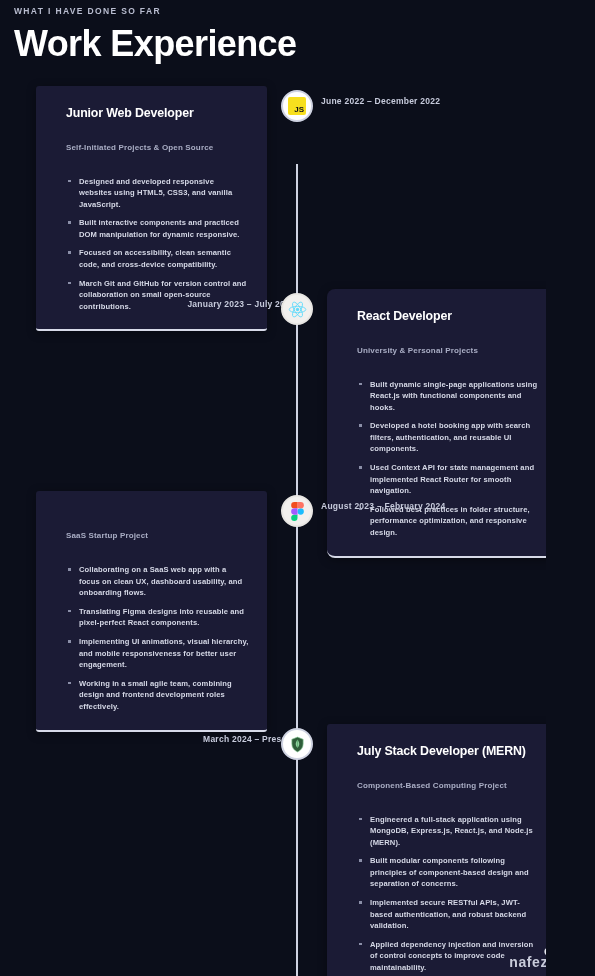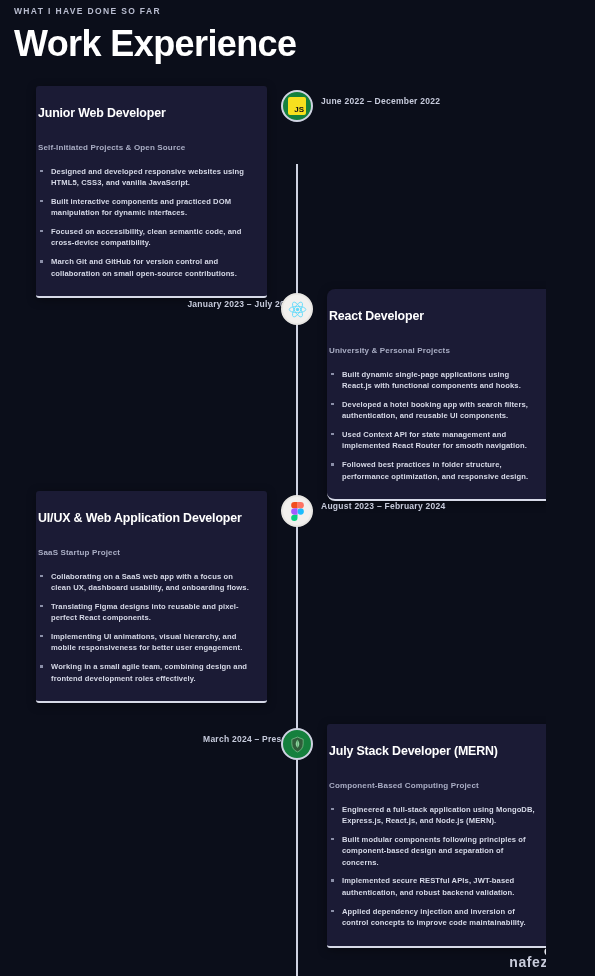--- a/index.html
+++ b/index.html
@@ -70,21 +70,21 @@
     height: 32px;
     border-radius: 50%;
     background: #121628;
     border: 2px solid #cfd3e2;
     display: flex;
     align-items: center;
     justify-content: center;
     z-index: 4;
   }
   .marker.light { background: #f2f0ee; border-color: #e8e6e3; }
-  .marker.dark  { background: #15803d; border-color: #cfd3e2; }
+  .marker.dark  { background: #ffffff; border-color: #cfd3e2; }
 
   .date {
     position: absolute;
     font-size: 8.5px;
     font-weight: 700;
     letter-spacing: 0.25px;
     color: #c6cadb;
     line-height: 12px;
     white-space: nowrap;
     top: 9px;
@@ -92,21 +92,21 @@
   .date.right { left: 321px; text-align: left; }
   .date.left  { right: 300px; text-align: right; }
 
   
   .card {
     position: absolute;
     width: 231px;
     background: #1b1b35;
     border-bottom: 2.5px solid #d7dae8;
     border-radius: 3px;
-    padding: 19px 18px 17px 2px;
+    padding: 19px 18px 17px 30px;
     box-shadow: 0 2px 10px rgba(0,0,0,0.35);
   }
   .card.left  { left: 36px; }
   .card.right { left: 327px; }
 
   .card-title {
     font-size: 12.4px;
     font-weight: 800;
     color: #ffffff;
     letter-spacing: -0.15px;
@@ -114,21 +114,21 @@
   }
   .card-sub {
     font-size: 8px;
     font-weight: 700;
     color: #a9adc4;
     letter-spacing: 0.15px;
     line-height: 12px;
     margin-top: 20px;
   }
   .bullets {
-    margin-top: 12px;
+    margin-top: 22px;
     list-style: none;
   }
   .bullets li {
     position: relative;
     font-size: 7.6px;
     font-weight: 700;
     color: #d5d8e6;
     line-height: 11.6px;
     letter-spacing: 0.1px;
     padding-left: 13px;
@@ -206,21 +206,21 @@
         <div class="js-badge">
           <span>JS</span>
         </div>
       </div>
       <div class="date right">June 2022 – December 2022</div>
       <div class="card left" style="top:0px;">
         <div class="card-title">Junior Web Developer</div>
         <div class="card-sub">Self-Initiated Projects &amp; Open Source</div>
         <ul class="bullets">
           <li>Designed and developed responsive websites using HTML5, CSS3, and vanilla JavaScript.</li>
-          <li>Built interactive components and practiced DOM manipulation for dynamic interfaces.</li>
+          <li>Built interactive components and practiced DOM manipulation for dynamic responsive.</li>
           <li>Focused on accessibility, clean semantic code, and cross-device compatibility.</li>
           <li>March Git and GitHub for version control and collaboration on small open-source contributions.</li>
         </ul>
       </div>
     </div>
 
     <div class="entry" style="top:213px;">
       <div class="marker light" style="top:4px;">
         <svg width="19" height="19" viewBox="0 0 24 24">
           <ellipse cx="12" cy="12" rx="10.5" ry="4" fill="none" stroke="#61dafb" stroke-width="1.1"></ellipse>
@@ -247,21 +247,20 @@
         <svg width="13" height="19" viewBox="0 0 38 57">
           <path d="M19 28.5a9.5 9.5 0 1 1 9.5 9.5A9.5 9.5 0 0 1 19 28.5z" fill="#1abcfe"></path>
           <path d="M0 47.5A9.5 9.5 0 0 1 9.5 38H19v9.5a9.5 9.5 0 1 1-19 0z" fill="#0acf83"></path>
           <path d="M19 0v19h9.5a9.5 9.5 0 1 0 0-19z" fill="#ff7262"></path>
           <path d="M0 9.5A9.5 9.5 0 0 0 9.5 19H19V0H9.5A9.5 9.5 0 0 0 0 9.5z" fill="#f24e1e"></path>
           <path d="M0 28.5A9.5 9.5 0 0 0 9.5 38H19V19H9.5A9.5 9.5 0 0 0 0 28.5z" fill="#a259ff"></path>
         </svg>
       </div>
       <div class="date right">August 2023 – February 2024</div>
       <div class="card left" style="top:0px;">
-        <div class="card-title">UI/UX &amp; Web Application Developer</div>
         <div class="card-sub">SaaS Startup Project</div>
         <ul class="bullets">
           <li>Collaborating on a SaaS web app with a focus on clean UX, dashboard usability, and onboarding flows.</li>
           <li>Translating Figma designs into reusable and pixel-perfect React components.</li>
           <li>Implementing UI animations, visual hierarchy, and mobile responsiveness for better user engagement.</li>
           <li>Working in a small agile team, combining design and frontend development roles effectively.</li>
         </ul>
       </div>
     </div>
 

